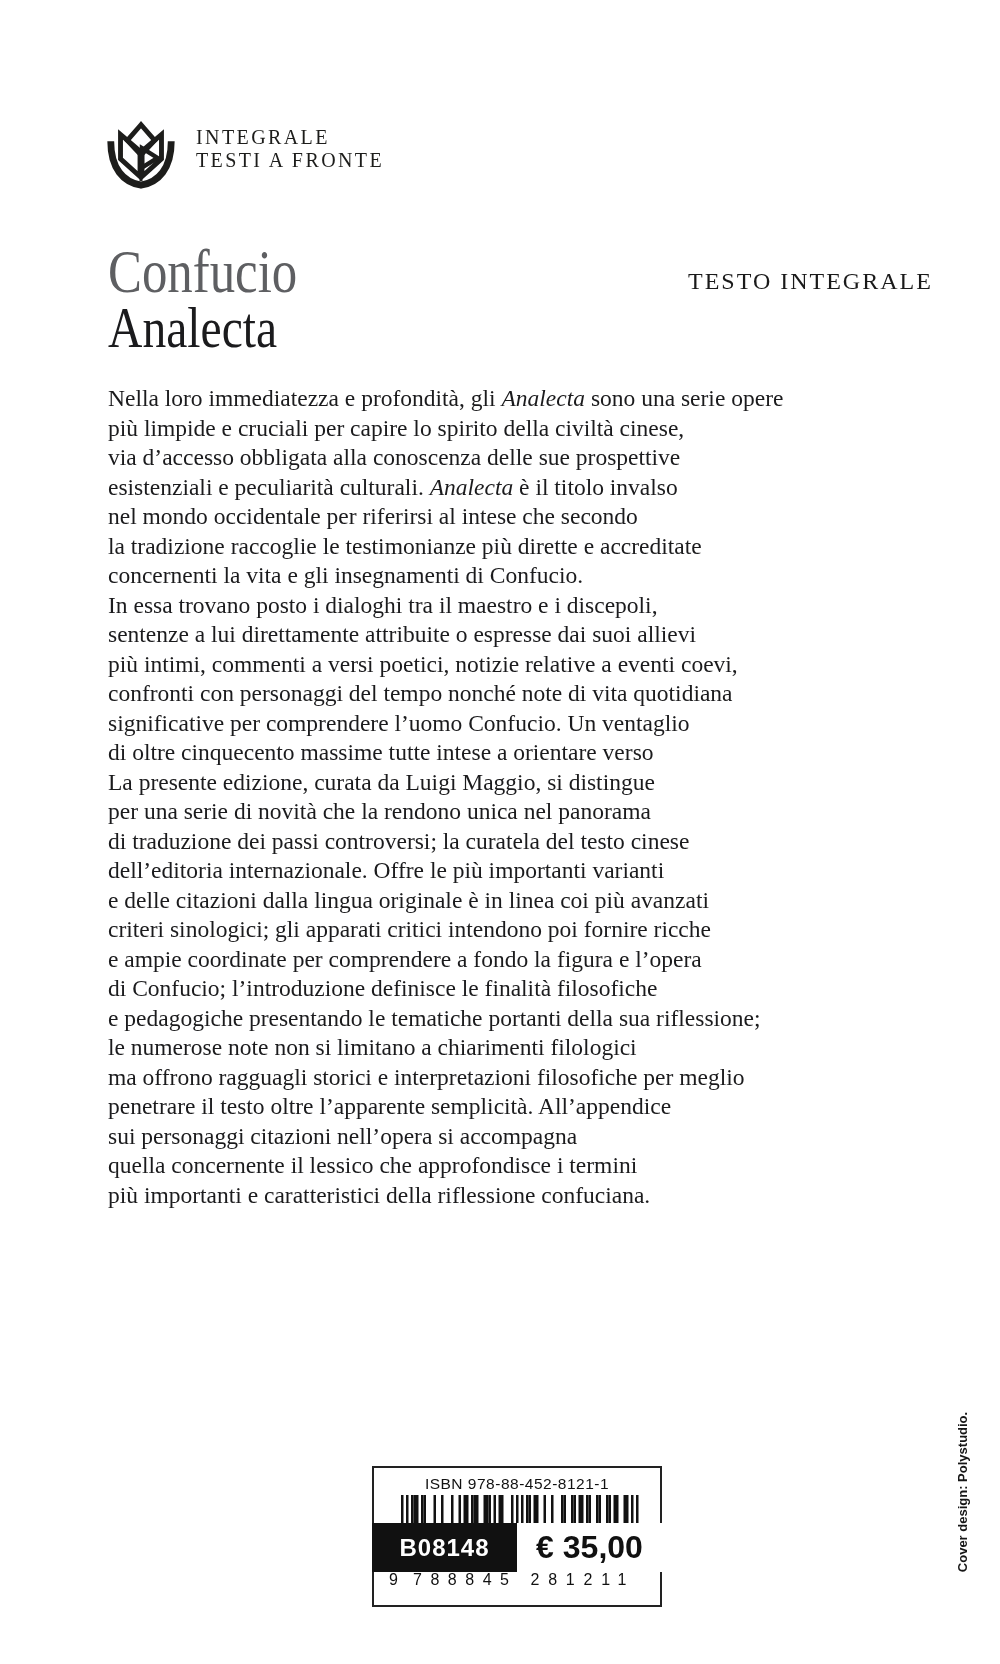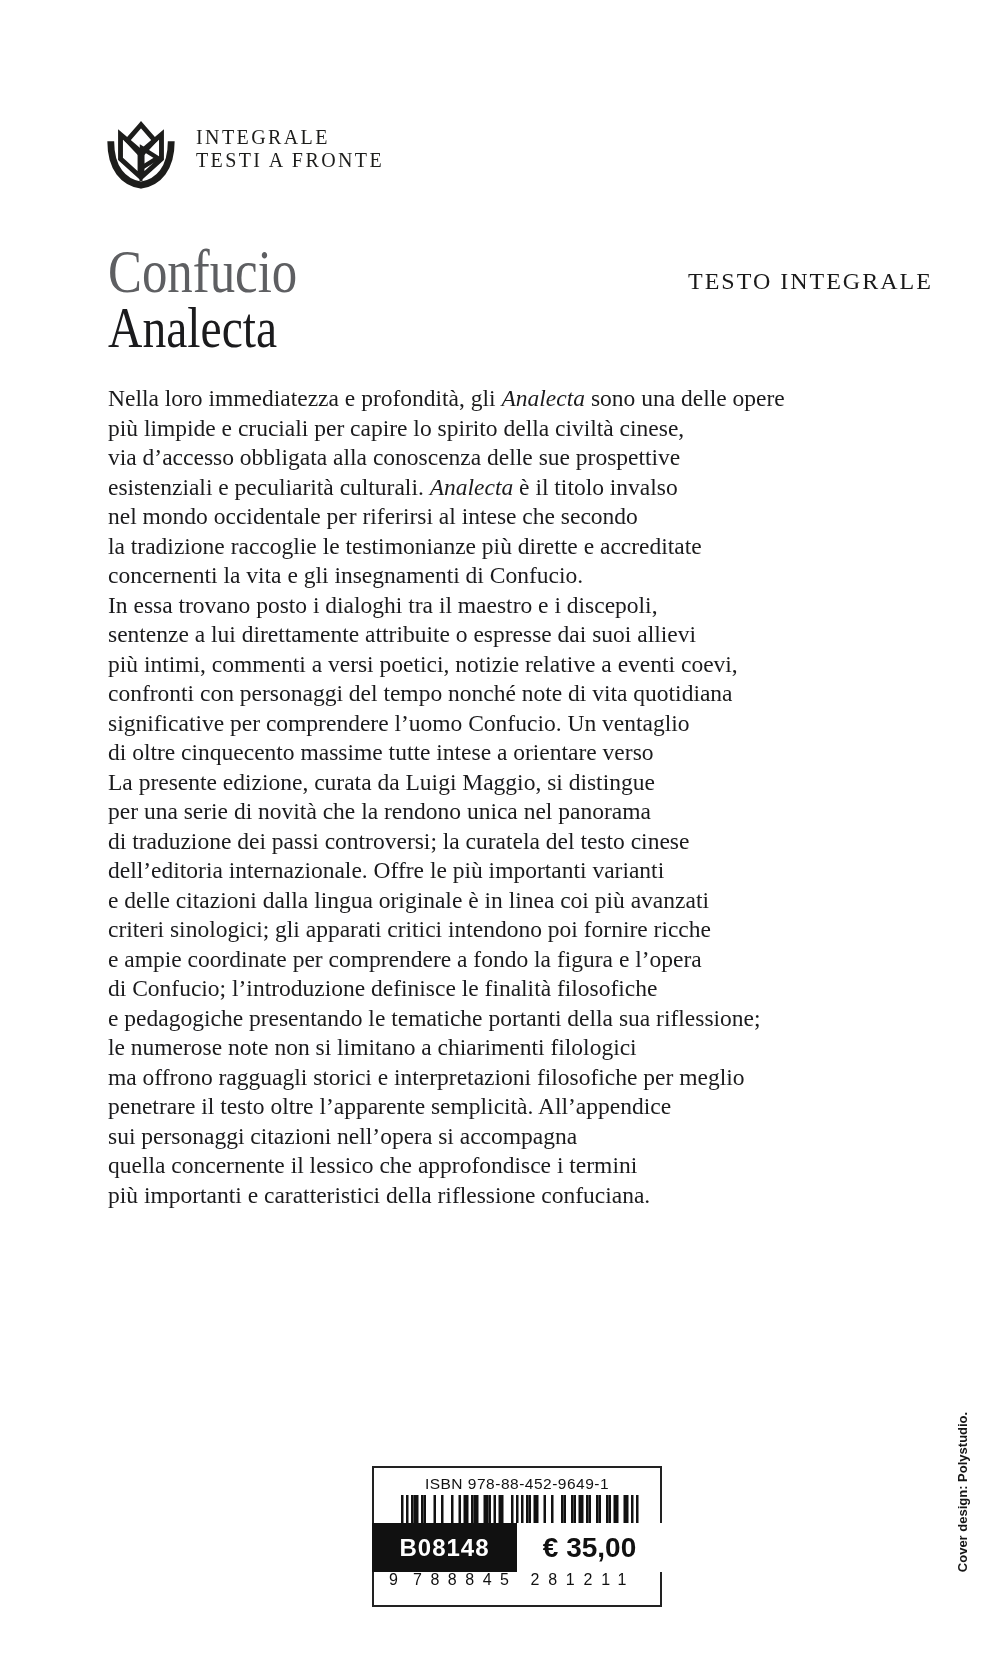--- a/index.html
+++ b/index.html
@@ -45,21 +45,21 @@
     font-family:"Liberation Sans", sans-serif;
   }
   .code-cell{
     width:145px;height:100%;background:#111;color:#fff;
     display:flex;align-items:center;justify-content:center;
     font-size:24px;font-weight:bold;letter-spacing:1px;
   }
   .price-cell{
     width:145px;height:100%;background:#fff;color:#111;
     display:flex;align-items:center;justify-content:center;
-    font-size:28px;font-weight:bold;
+    font-size:32px;font-weight:bold;
   }
   
   .credit{
     position:absolute;left:962px;top:1492px;
     transform:translate(-50%,-50%) rotate(-90deg);
     font-family:"Liberation Sans", sans-serif;font-size:13px;font-weight:bold;
     color:#161616;white-space:nowrap;
   }
 </style>
 </head>
@@ -79,21 +79,21 @@
       <div>INTEGRALE</div>
       <div>TESTI A FRONTE</div>
     </div>
   </div>
 
   <div class="author">Confucio</div>
   <div class="booktitle">Analecta</div>
   <div class="edition">TESTO INTEGRALE</div>
 
   <div class="blurb">
-      <div class="blurb-line"><span>Nella loro immediatezza e profondità, gli </span><i>Analecta</i><span> sono una delle opere</span></div>
+      <div class="blurb-line"><span>Nella loro immediatezza e profondità, gli </span><i>Analecta</i><span> sono una serie opere</span></div>
       <div class="blurb-line"><span>più limpide e cruciali per capire lo spirito della civiltà cinese,</span></div>
       <div class="blurb-line"><span>via d’accesso obbligata alla conoscenza delle sue prospettive</span></div>
       <div class="blurb-line"><span>esistenziali e peculiarità culturali. </span><i>Analecta</i><span> è il titolo invalso</span></div>
       <div class="blurb-line"><span>nel mondo occidentale per riferirsi al intese che secondo</span></div>
       <div class="blurb-line"><span>la tradizione raccoglie le testimonianze più dirette e accreditate</span></div>
       <div class="blurb-line"><span>concernenti la vita e gli insegnamenti di Confucio.</span></div>
       <div class="blurb-line"><span>In essa trovano posto i dialoghi tra il maestro e i discepoli,</span></div>
       <div class="blurb-line"><span>sentenze a lui direttamente attribuite o espresse dai suoi allievi</span></div>
       <div class="blurb-line"><span>più intimi, commenti a versi poetici, notizie relative a eventi coevi,</span></div>
       <div class="blurb-line"><span>confronti con personaggi del tempo nonché note di vita quotidiana</span></div>
@@ -110,21 +110,21 @@
       <div class="blurb-line"><span>e pedagogiche presentando le tematiche portanti della sua riflessione;</span></div>
       <div class="blurb-line"><span>le numerose note non si limitano a chiarimenti filologici</span></div>
       <div class="blurb-line"><span>ma offrono ragguagli storici e interpretazioni filosofiche per meglio</span></div>
       <div class="blurb-line"><span>penetrare il testo oltre l’apparente semplicità. All’appendice</span></div>
       <div class="blurb-line"><span>sui personaggi citazioni nell’opera si accompagna</span></div>
       <div class="blurb-line"><span>quella concernente il lessico che approfondisce i termini</span></div>
       <div class="blurb-line"><span>più importanti e caratteristici della riflessione confuciana.</span></div>
     </div>
 
   <div class="barcode-box">
-    <div class="isbn-label">ISBN 978-88-452-9649-1</div>
+    <div class="isbn-label">ISBN 978-88-452-8121-1</div>
     <svg id="ean-svg" width="256" height="96" viewBox="0 0 256 96">
         <rect x="12" y="0" width="2.5" height="76" fill="#111"></rect>
         <rect x="17" y="0" width="2.5" height="76" fill="#111"></rect>
         <rect x="22" y="0" width="2.5" height="66" fill="#111"></rect>
         <rect x="24.5" y="0" width="2.5" height="66" fill="#111"></rect>
         <rect x="27" y="0" width="2.5" height="66" fill="#111"></rect>
         <rect x="32" y="0" width="2.5" height="66" fill="#111"></rect>
         <rect x="34.5" y="0" width="2.5" height="66" fill="#111"></rect>
         <rect x="44.5" y="0" width="2.5" height="66" fill="#111"></rect>
         <rect x="52" y="0" width="2.5" height="66" fill="#111"></rect>

